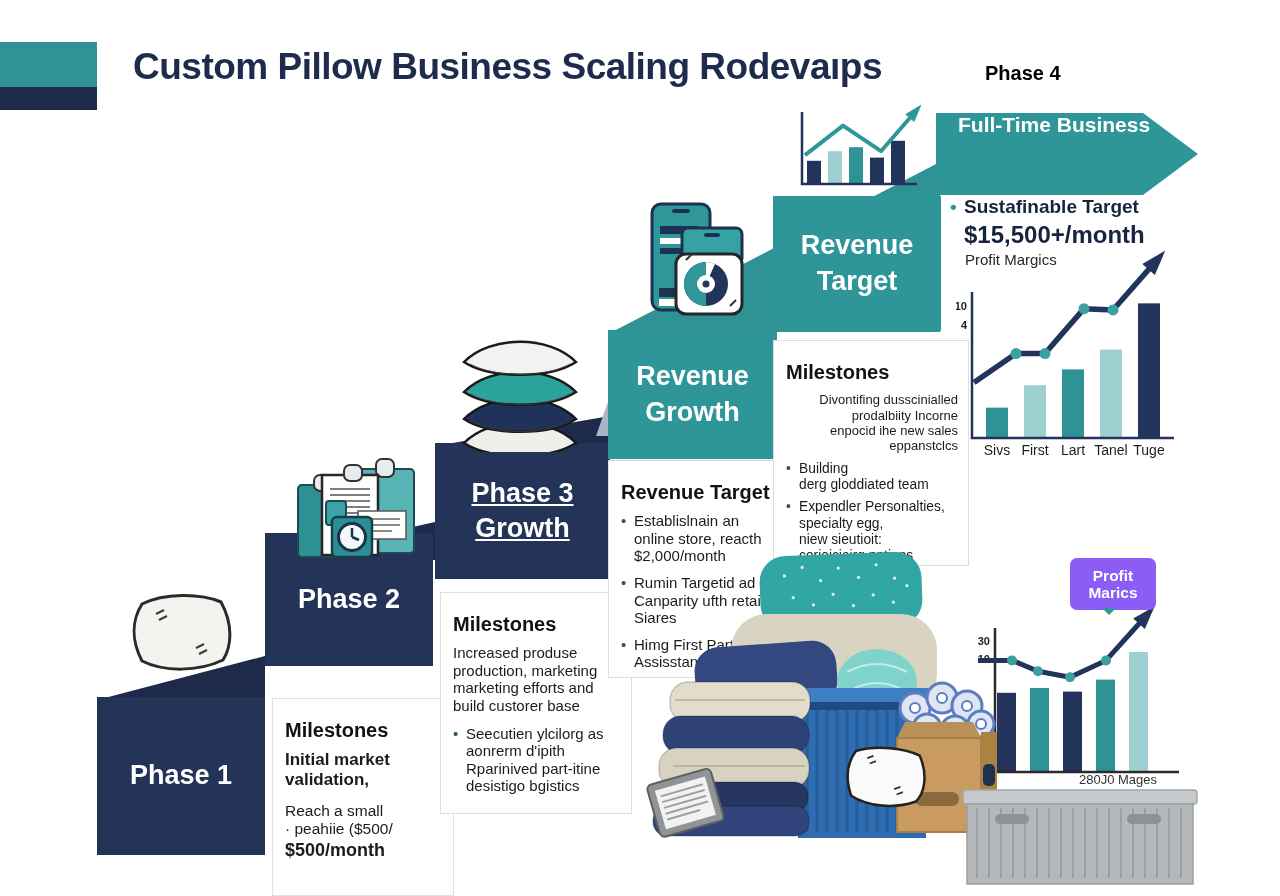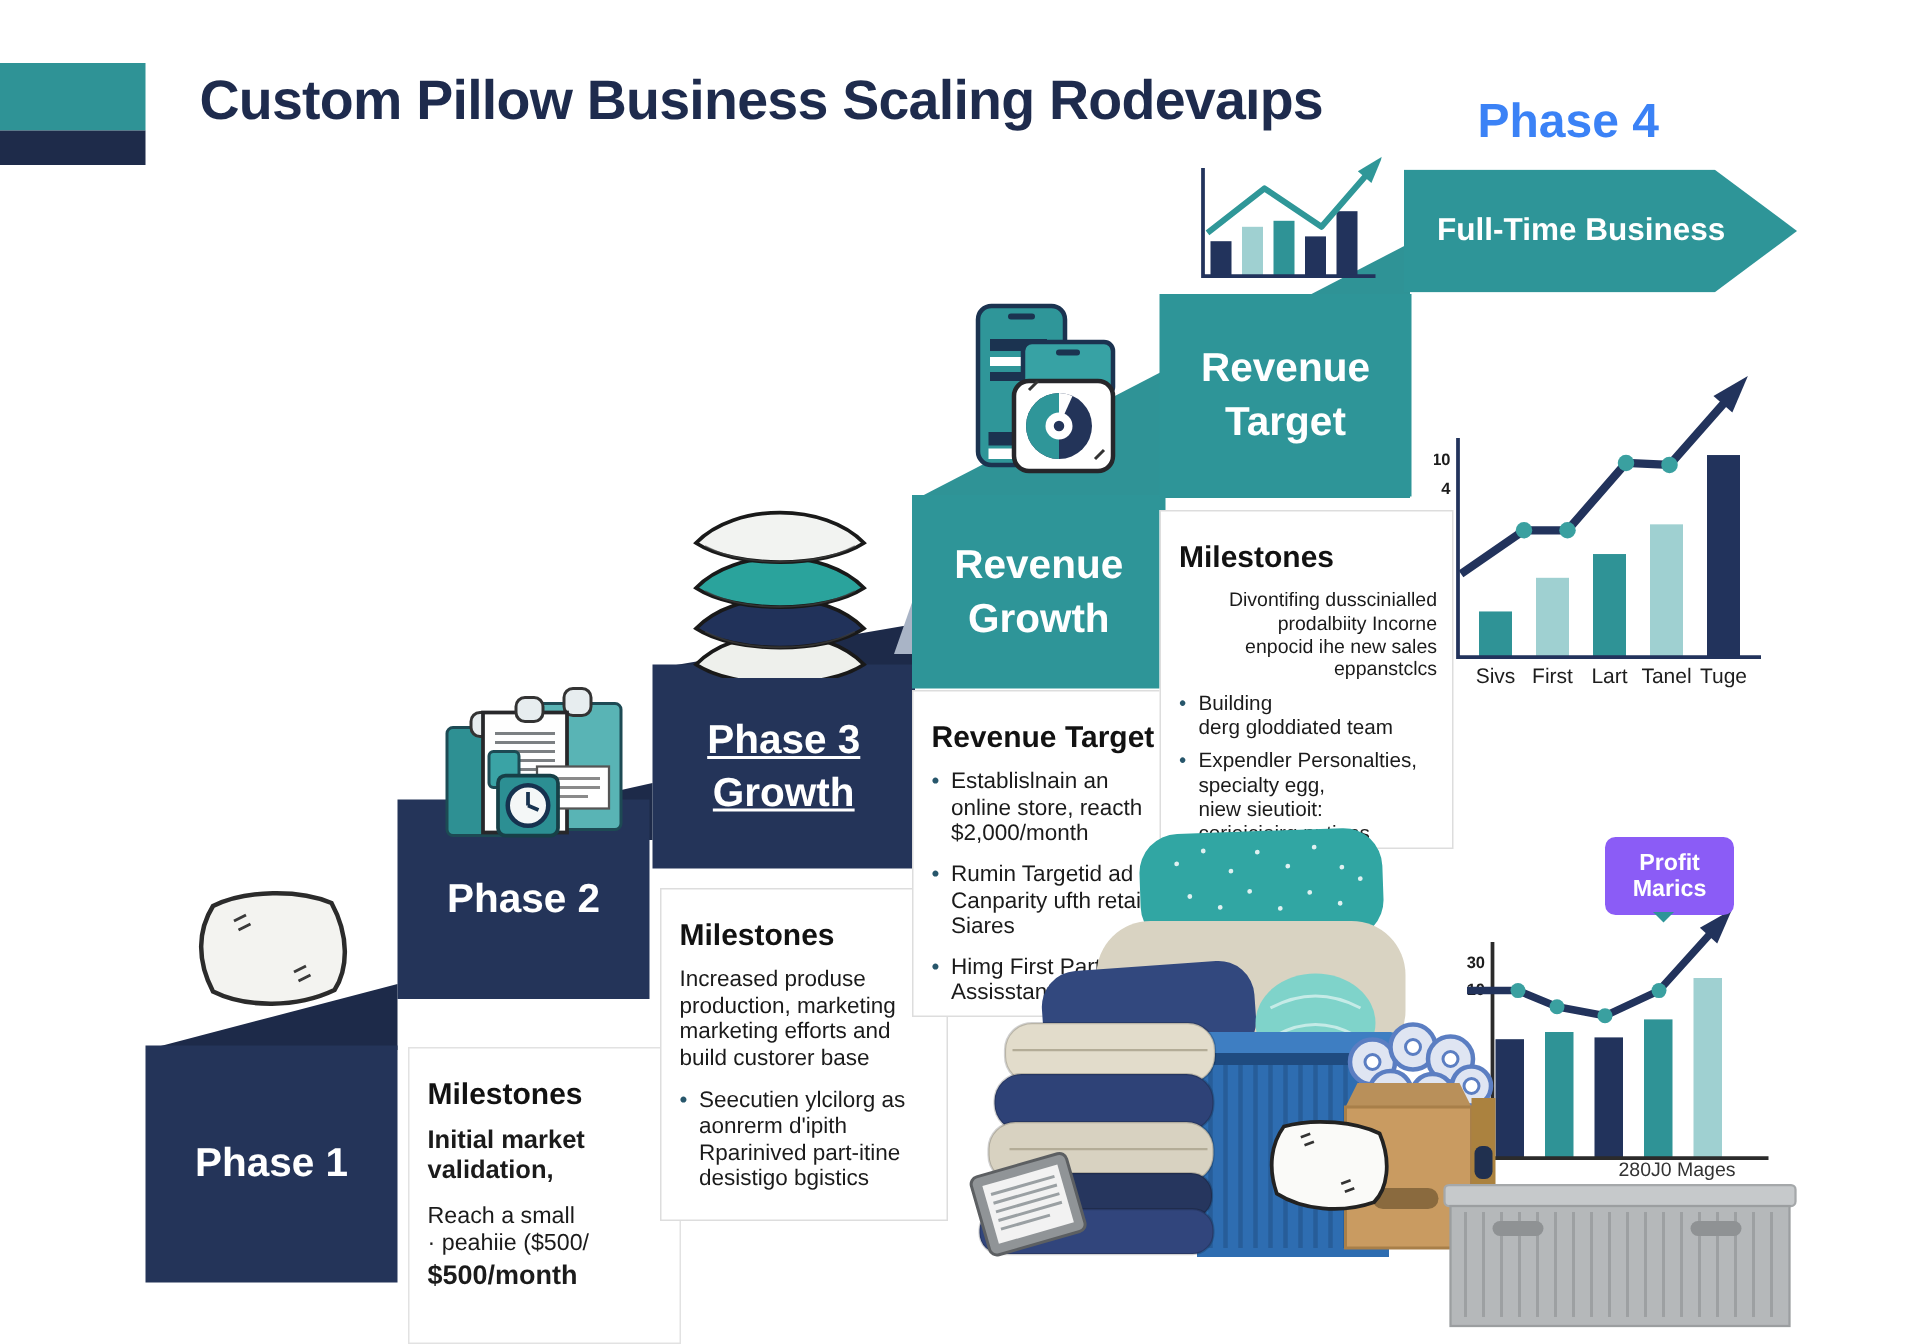--- a/index.html
+++ b/index.html
@@ -7,25 +7,25 @@
           font-family:"Liberation Sans",sans-serif;color:#1e2b4a;}
   .abs{position:absolute;}
   .pre{white-space:pre-line;}
   svg{font-family:"Liberation Sans",sans-serif;}
 
   .underlay{left:0;top:0;z-index:0;}
   .logo-top{left:0;top:42px;width:97px;height:45px;background:#2f9396;z-index:1;}
   .logo-bottom{left:0;top:87px;width:97px;height:23px;background:#1e2b4a;z-index:1;}
   .title{left:133px;top:46px;margin:0;font-size:37px;font-weight:700;letter-spacing:-0.5px;
          color:#1e2b4d;z-index:2;}
-  .phase4-heading{left:985px;top:62px;font-size:32px;font-weight:700;color:#3b82f6;z-index:2;}
+  .phase4-heading{left:985px;top:62px;font-size:20px;font-weight:700;color:#000000;z-index:2;}
 
   .banner{left:936px;top:113px;width:262px;height:82px;background:#2e9598;z-index:2;
           clip-path:polygon(0 0,79% 0,100% 50%,79% 100%,0 100%);
-          display:flex;align-items:center;}
+          display:flex;}
   .banner span{color:#fff;font-size:21px;font-weight:700;padding-left:22px;}
 
   .pbox{z-index:2;display:flex;align-items:center;justify-content:center;text-align:center;
         color:#fff;font-weight:700;font-size:27px;line-height:1.3;}
   .navy{background:#243459;}
   .teal{background:#2e9598;}
   .box-p1{left:97px;top:697px;width:168px;height:158px;}
   .box-p2{left:265px;top:533px;width:168px;height:133px;}
   .box-p3{left:435px;top:443px;width:175px;height:136px;text-decoration:underline;}
   .box-rg{left:608px;top:330px;width:169px;height:129px;}
@@ -101,20 +101,25 @@
         <rect x="14" y="56.8" width="14" height="23.200000000000003" fill="#22335c"></rect>
         <rect x="35" y="47.2" width="14" height="32.8" fill="#9fd0d1"></rect>
         <rect x="56" y="43.2" width="14" height="36.8" fill="#2f9396"></rect>
         <rect x="77" y="53.6" width="14" height="26.4" fill="#22335c"></rect>
         <rect x="98" y="36.8" width="14" height="43.2" fill="#22335c"></rect>
         <path d="M9 8 V80 H124" stroke="#22335c" stroke-width="2.5" fill="none"></path>
         <polyline points="12,51.2 50,21.6 88,47.2 122,8" fill="none" stroke="#2f9798" stroke-width="4" stroke-linejoin="round"></polyline>
         <polygon points="128.55223960497392,0.44565316132418786 121.27178122278865,17.973449624503893 112.22964892309412,10.130783854360686" fill="#2f9798"></polygon>
       </svg></div>
 
+  <div class="abs target-block">
+    <div class="t-bullet">Sustafinable Target</div>
+    <div class="t-value">$15,500+/month</div>
+    <div class="t-note">Profit Margics</div>
+  </div>
 
   <div class="abs chart chart-top"><svg width="222" height="232" viewBox="0 0 222 232">
         <rect x="30" y="167.64000000000001" width="22" height="30.359999999999985" fill="#2f9396"></rect>
         <rect x="68" y="145.2" width="22" height="52.80000000000001" fill="#9fd0d1"></rect>
         <rect x="106" y="129.36" width="22" height="68.63999999999999" fill="#2f9396"></rect>
         <rect x="144" y="109.56" width="22" height="88.44" fill="#9fd0d1"></rect>
         <rect x="182" y="63.360000000000014" width="22" height="134.64" fill="#22335c"></rect>
         <path d="M16 52 V198 H218" stroke="#22335c" stroke-width="2.5" fill="none"></path>
         <text x="11" y="70" text-anchor="end" font-size="11" font-weight="700" fill="#1d1d1d">10</text>
         <text x="11" y="89.008" text-anchor="end" font-size="11" font-weight="700" fill="#1d1d1d">4</text>

